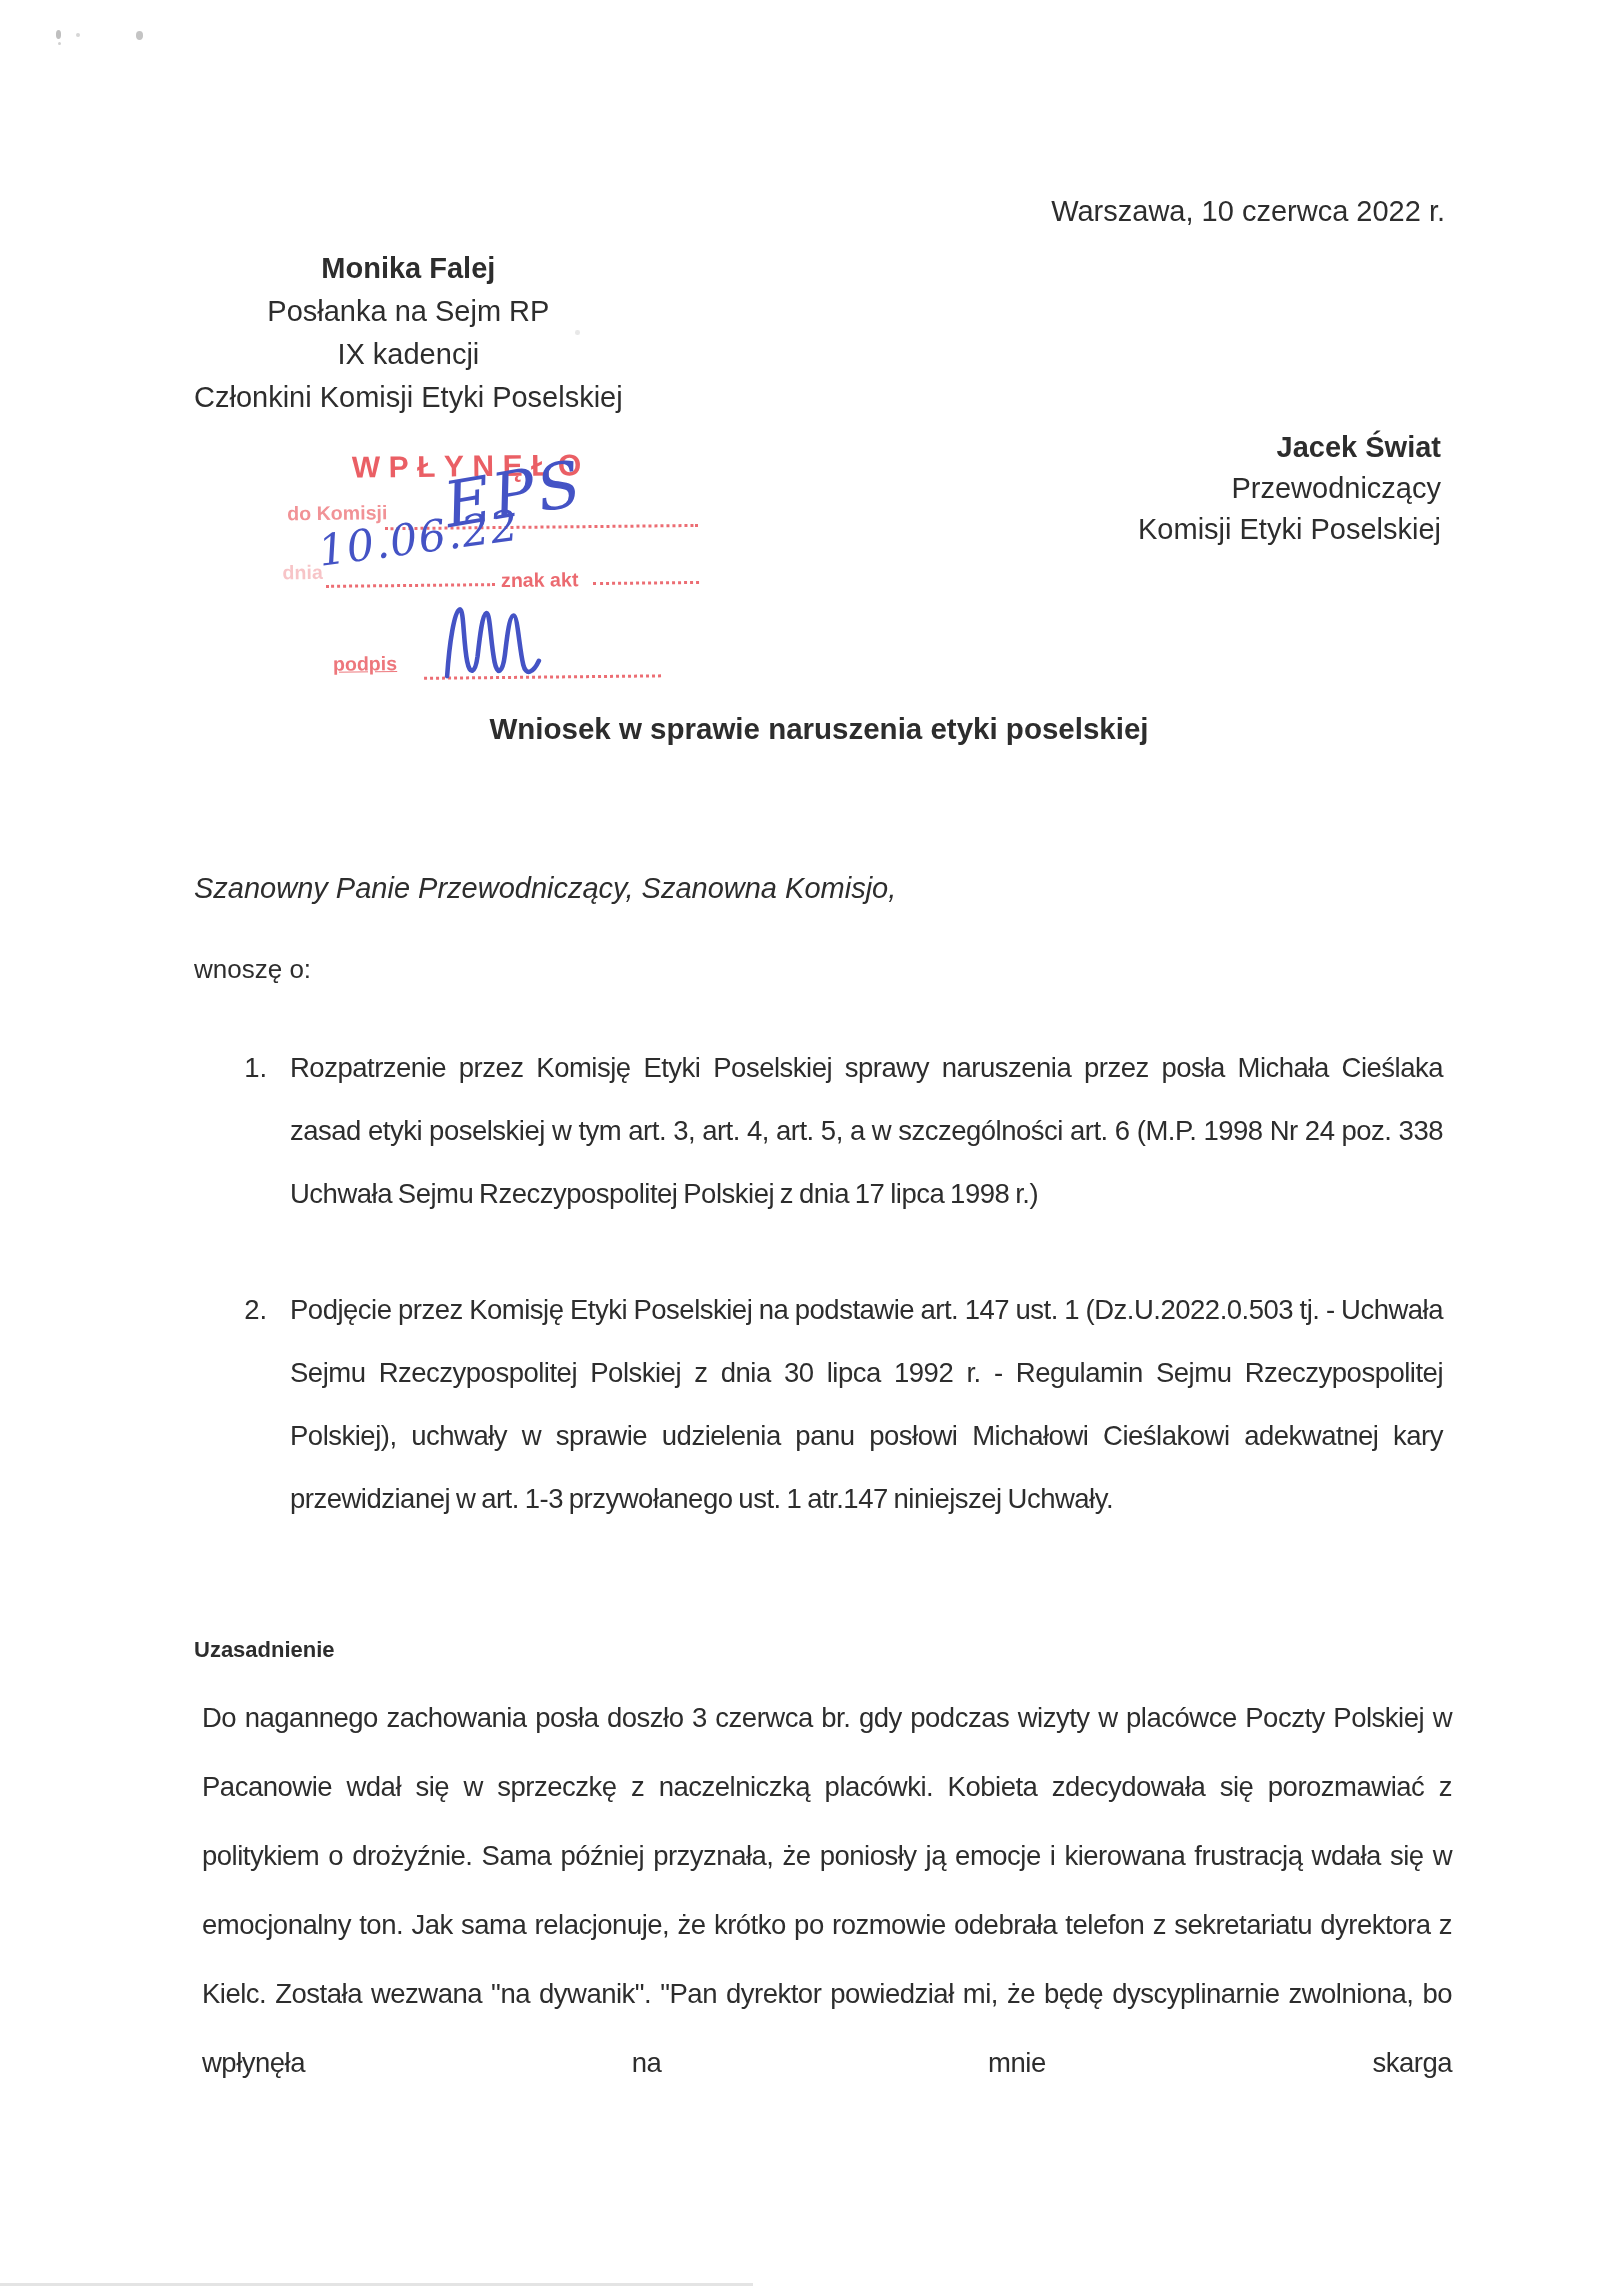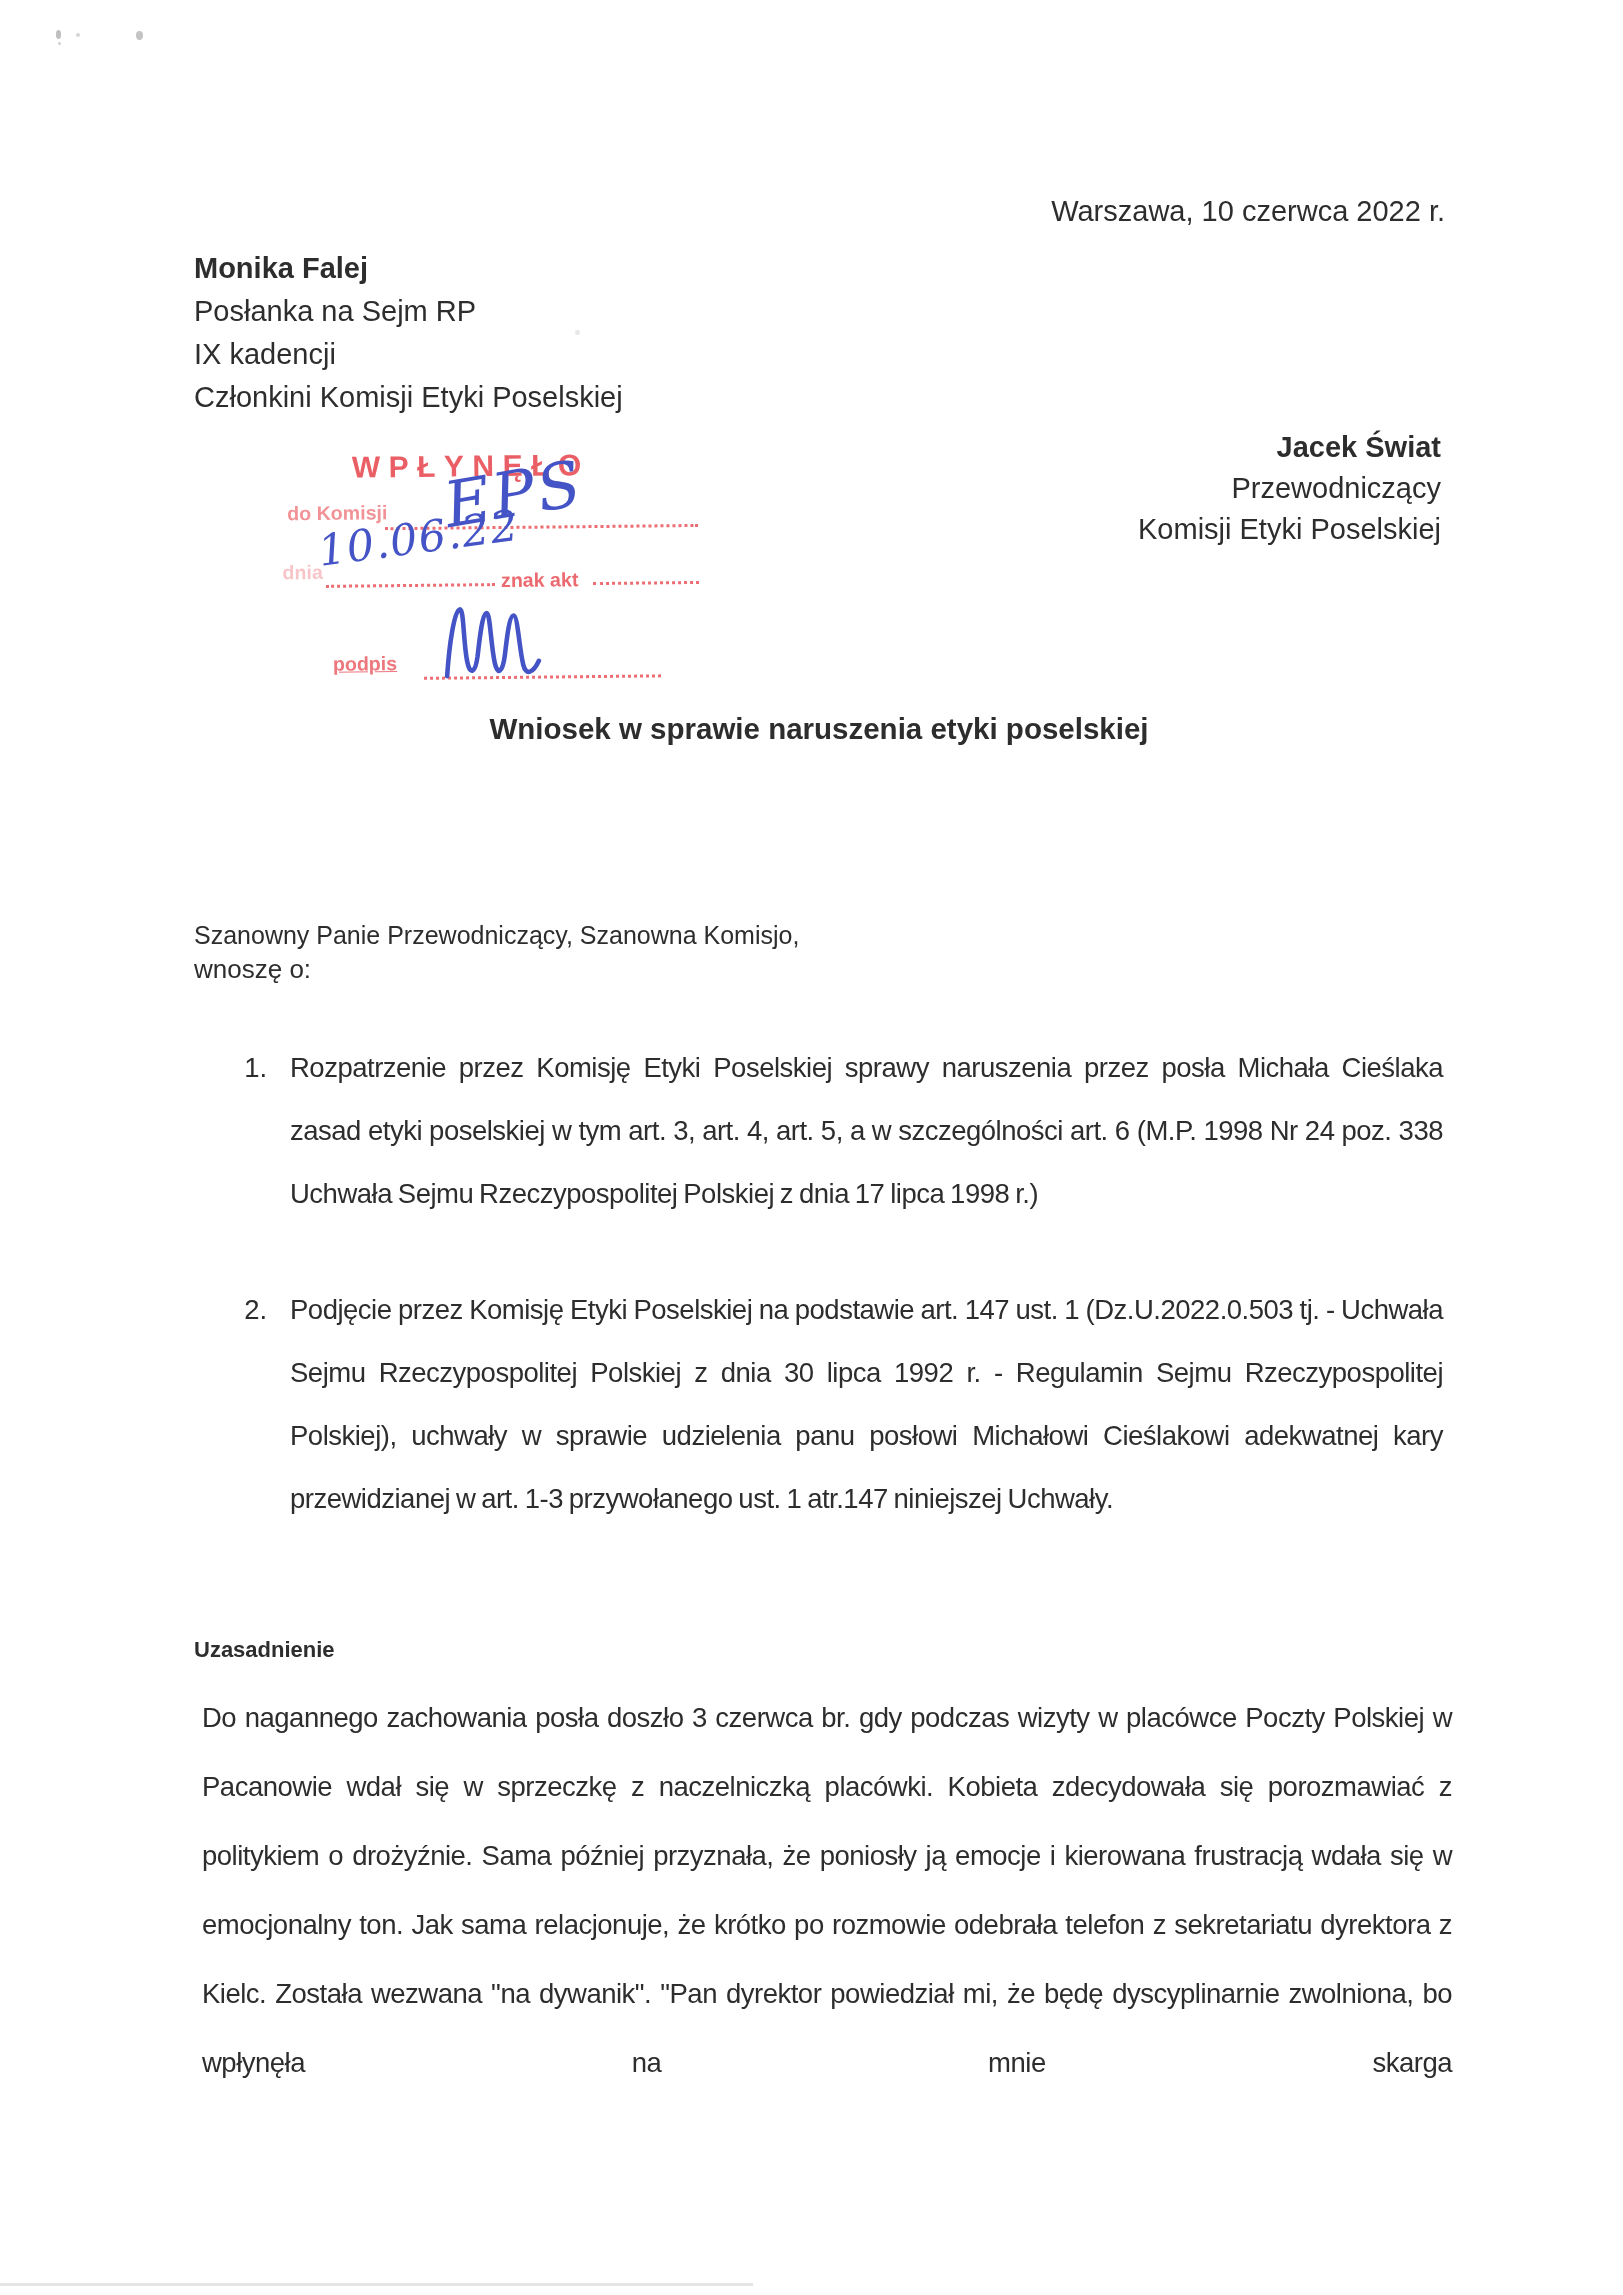--- a/index.html
+++ b/index.html
@@ -13,21 +13,21 @@
   }
   .bold{font-weight:bold;}
 
   .date{
     position:absolute;top:195px;right:178px;
     font-size:29px;
     margin-left:34px;
   }
   .sender{
     position:absolute;left:194px;top:247px;
-    font-size:29px;line-height:43px;
+    font-size:29px;line-height:43px;text-align:center;
   }
   .recipient{
     position:absolute;top:427px;right:182px;
     font-size:29px;line-height:41px;
     text-align:right;
   }
 
   
   .stamp{
     position:absolute;left:280px;top:444px;width:445px;height:268px;
@@ -65,22 +65,22 @@
   }
   .eps{left:165px;top:14.4px;font-size:63px;transform:rotate(-9deg);letter-spacing:2.6px;}
   .dval{left:38px;top:68px;font-size:43px;transform:rotate(-7deg);letter-spacing:1.3px;}
   .signature{position:absolute;left:162px;top:152px;}
 
   .title{
     position:absolute;left:194px;top:712px;width:1250px;
     text-align:center;font-size:29.5px;font-weight:bold;
   }
   .salutation{
-    position:absolute;left:194px;top:921px;
-    font-size:25px;
+    position:absolute;left:194px;top:872px;
+    font-size:29px;font-style:italic;
   }
   .intro{
     position:absolute;left:194px;top:954px;
     font-size:26px;
   }
   .requests{
     position:absolute;left:239px;top:1036px;width:1204px;
     font-size:27.5px;line-height:63px;
   }
   .req{position:relative;padding-left:51px;}

